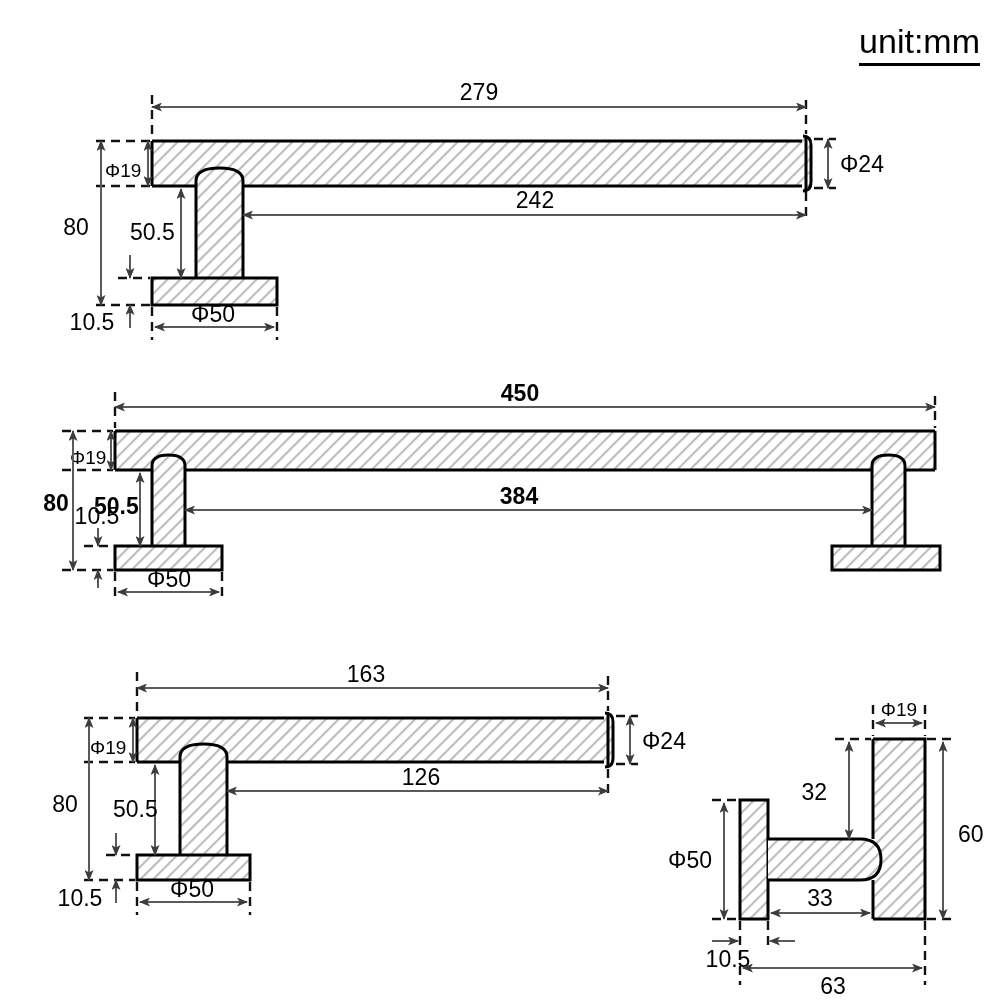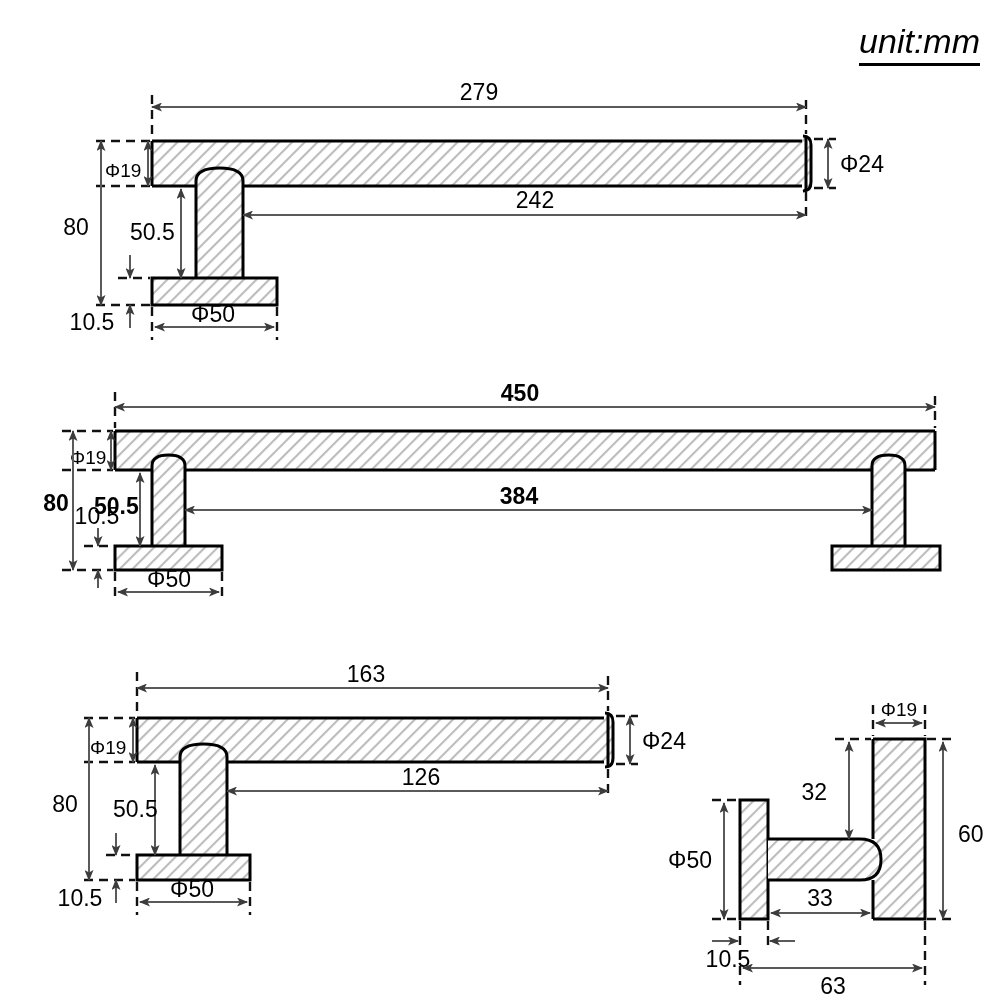--- a/index.html
+++ b/index.html
@@ -34,21 +34,20 @@
     right: 20px;
     top: 24px;
     font-size: 34px;
     font-weight: 400;
     color: #000;
     letter-spacing: 0px;
     font-family: "Liberation Sans", sans-serif;
     border-bottom: 3px solid #000;
     padding-bottom: 3px;
     line-height: 1.05;
-    font-style: italic;
   }
   text {
     font-family: "Liberation Sans", sans-serif;
     fill: #000;
   }
   .dim-txt { font-size: 23px; }
   .dim-txt-sm { font-size: 19px; }
   .dim-txt-b { font-size: 23px; font-weight: bold; }
   .solid-edge {
     fill: none;

